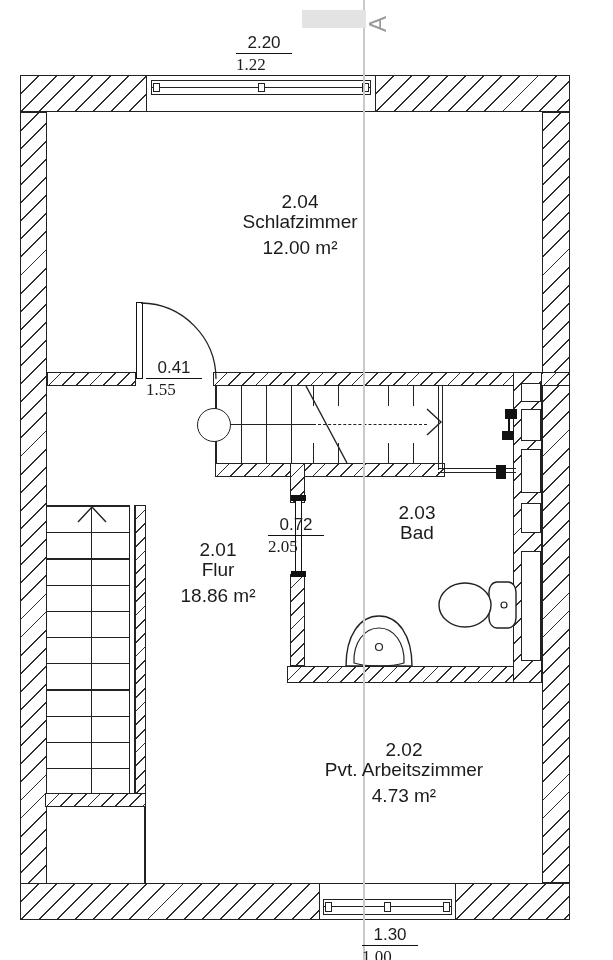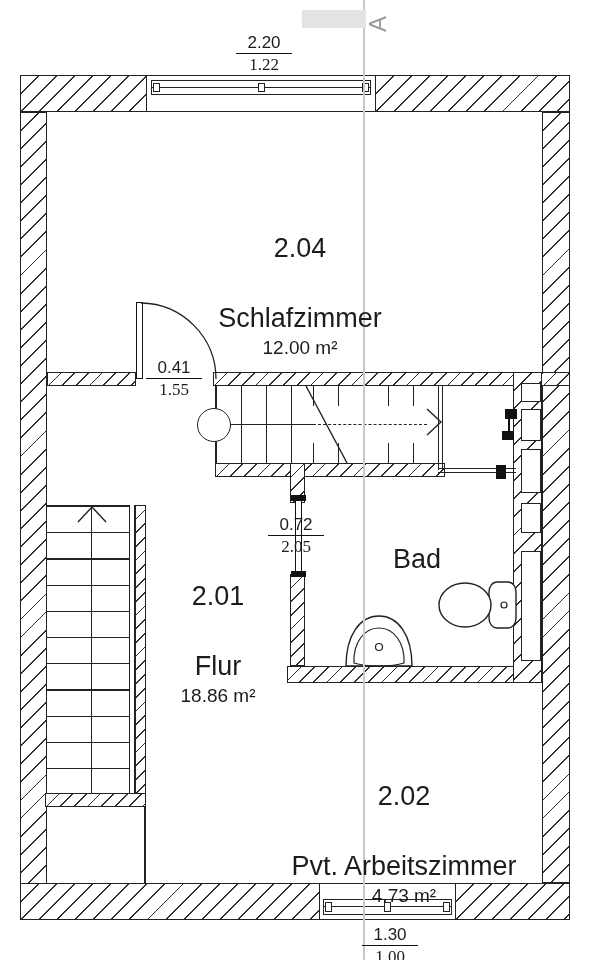--- a/index.html
+++ b/index.html
@@ -22,24 +22,24 @@
   .dbl-h{position:absolute;box-sizing:border-box;border-top:1.2px solid #222;border-bottom:1.2px solid #222;}
   .circle{position:absolute;box-sizing:border-box;border:1.4px solid #222;border-radius:50%;background:#fff;}
   .leaf{position:absolute;box-sizing:border-box;border:1.3px solid #111;background:#fff;}
   
   .section-line{position:absolute;left:363px;top:0;width:2px;height:960px;background:#c9c9c9;z-index:40;}
   .marker{position:absolute;left:302px;top:10px;width:64px;height:18px;background:#e3e3e3;z-index:45;}
   .sec-letter{position:absolute;left:364px;top:10px;width:28px;height:28px;line-height:28px;text-align:center;
               color:#9b9b9b;font-size:24px;transform:rotate(-90deg);z-index:45;}
   
   .room{position:absolute;text-align:center;z-index:60;}
-  .room .num,.room .name{font-size:27px;line-height:1.04;display:block;margin-top:42px;}
+  .room .num,.room .name{font-size:19px;line-height:1.04;display:block;}
   .room .area{font-size:19px;display:block;margin-top:5px;}
   
-  .dim{position:absolute;display:flex;flex-direction:column;align-items:center;font-size:17px;line-height:1.0;z-index:60;}
+  .dim{position:absolute;display:flex;flex-direction:column;align-items:flex-start;font-size:17px;line-height:1.0;z-index:60;}
   .dim .num{display:block;width:100%;text-align:center;padding-bottom:2px;border-bottom:1.6px solid #111;}
   .dim .den{display:block;padding-top:2px;font-family:Liberation Serif, serif;}
   svg{position:absolute;overflow:visible;}
 </style>
 </head>
 <body>
 
 <div id="stage">
 
   <div class="wall" style="left:20px;top:75px;width:127px;height:37px;"></div>
@@ -137,20 +137,21 @@
     <span class="num">2.04</span>
     <span class="name">Schlafzimmer</span>
     <span class="area">12.00 m²</span>
   </div>
   <div class="room" style="left:118px;top:540px;width:200px;">
     <span class="num">2.01</span>
     <span class="name">Flur</span>
     <span class="area">18.86 m²</span>
   </div>
   <div class="room" style="left:317px;top:503px;width:200px;">
+    <span class="num">2.03</span>
     <span class="name">Bad</span>
   </div>
   <div class="room" style="left:254px;top:740px;width:300px;">
     <span class="num">2.02</span>
     <span class="name">Pvt. Arbeitszimmer</span>
     <span class="area">4.73 m²</span>
   </div>
 
   <div class="dim" style="left:236px;top:34px;width:56px;">
     <span class="num">2.20</span>

